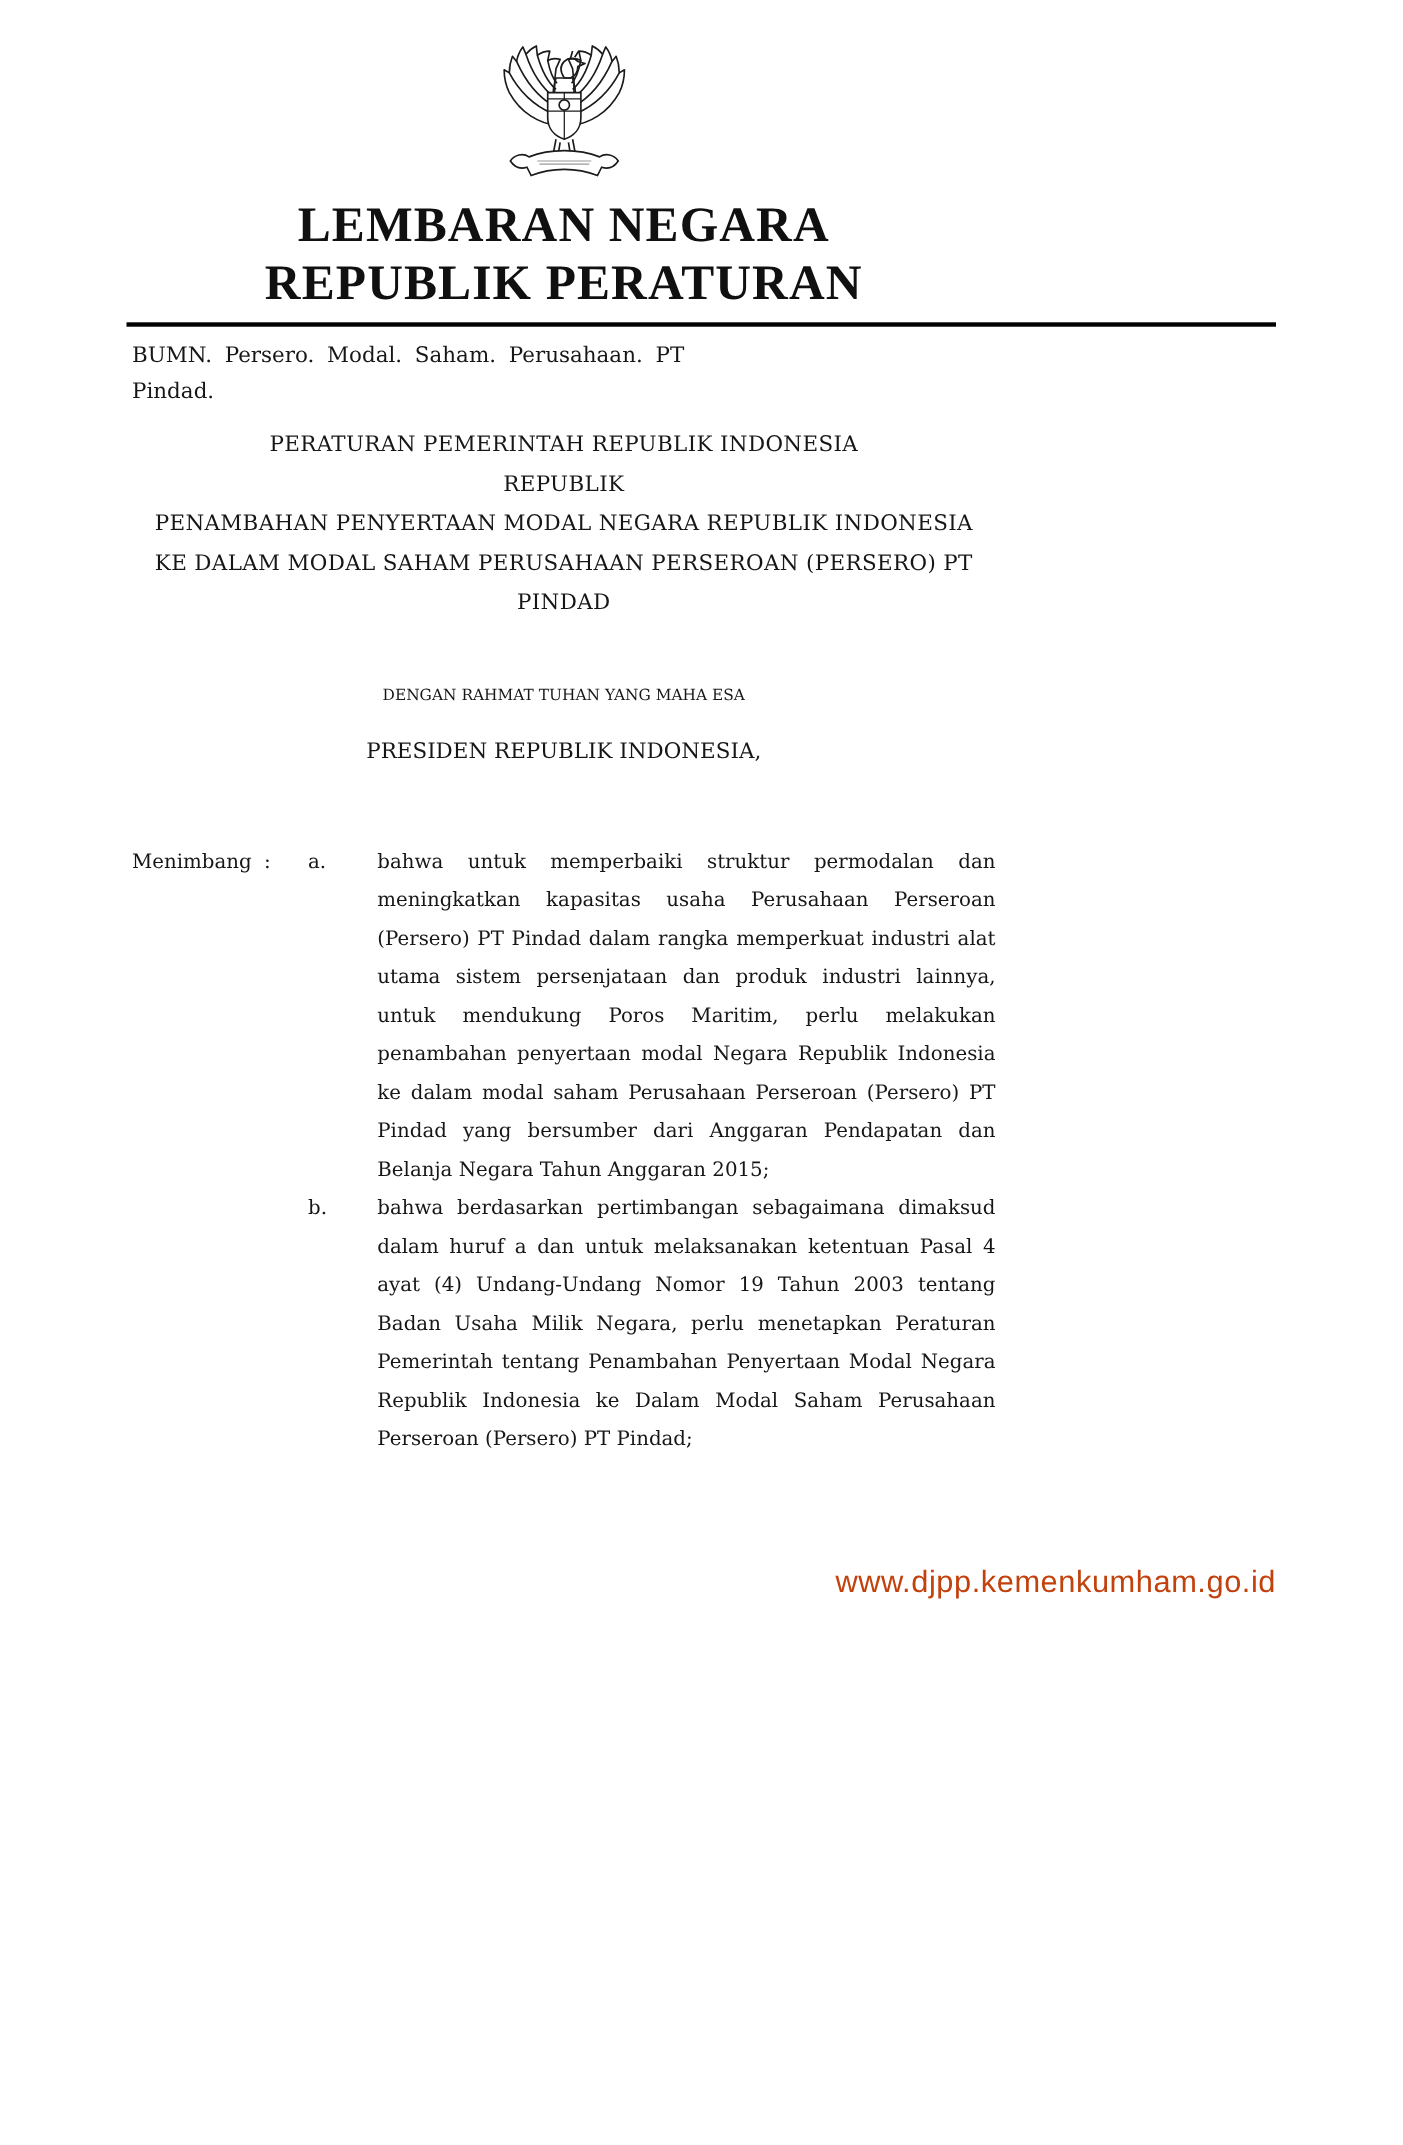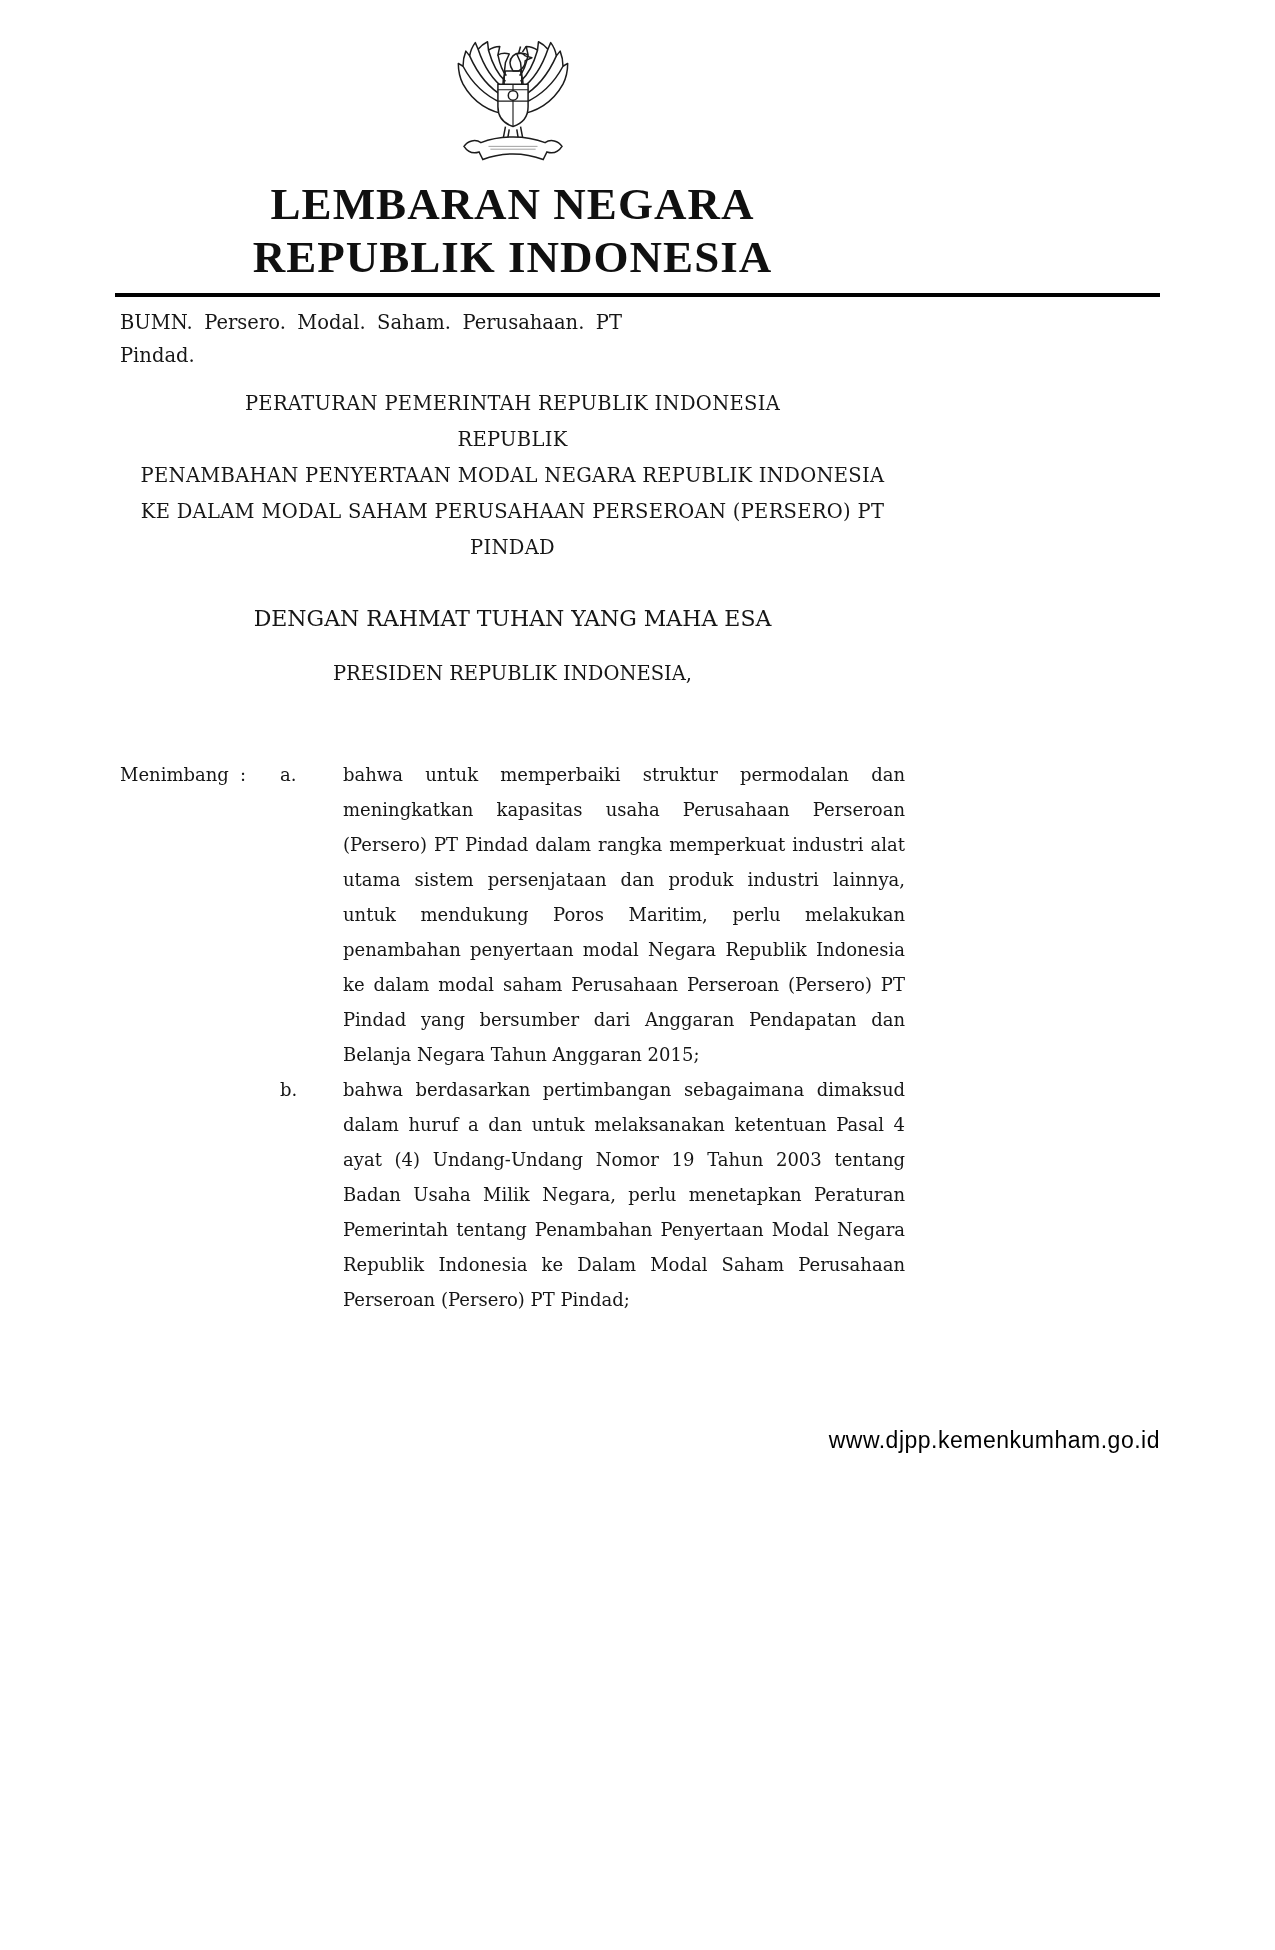--- a/index.html
+++ b/index.html
@@ -48,23 +48,23 @@
   .meta-number { width: 285px; flex: none; }
   .meta-subject { width: 502px; text-align: justify; text-justify: inter-word; }
   .heading-block {
     margin-top: 14px;
     text-align: center;
     font-size: 19.5px;
     line-height: 36px;
     letter-spacing: 0.3px;
   }
   .invocation {
-    margin-top: 40px;
+    margin-top: 58px;
     text-align: center;
-    font-size: 22px;
+    font-size: 14px;
   }
   .authority {
     margin-top: 31px;
     text-align: center;
     font-size: 19.5px;
   }
   .consider {
     margin-top: 72px;
     font-size: 18px;
     line-height: 35px;
@@ -75,23 +75,23 @@
   }
   .consider-text {
     text-align: justify;
     text-justify: inter-word;
   }
   .footer {
     position: absolute;
     right: 115px;
     bottom: 46px;
     font-family: "Liberation Sans", sans-serif;
-    font-size: 23px;
+    font-size: 28px;
     letter-spacing: 0.5px;
-    color: #000000;
+    color: #c2410c;
   }
 </style>
 </head>
 <body>
 
 <div class="page">
 
   <div class="content">
     <div class="emblem-wrap">
       <svg viewBox="0 0 140 140" aria-hidden="true">
@@ -124,21 +124,21 @@
           <path d="M18 116 C22 110 30 108 36 112 C56 104 84 104 104 112 C110 108 118 110 122 116 C118 122 112 124 106 122 L102 130 C82 122 58 122 38 130 L34 122 C28 124 22 122 18 116 Z"></path>
         </g>
         <g stroke="#9a9a9a" stroke-width="1">
           <path d="M44 116 L96 116 M46 119 L94 119"></path>
         </g>
       </svg>
     </div>
 
     <div class="doc-title">
       <div>LEMBARAN NEGARA</div>
-      <div>REPUBLIK INDONESIA</div>
+      <div>REPUBLIK PERATURAN</div>
     </div>
   </div>
 
   <div class="rule"></div>
 
   <div class="content">
     <div class="meta-row">
       <div class="meta-subject">BUMN. Persero. Modal. Saham. Perusahaan. PT Pindad.</div>
     </div>
 

